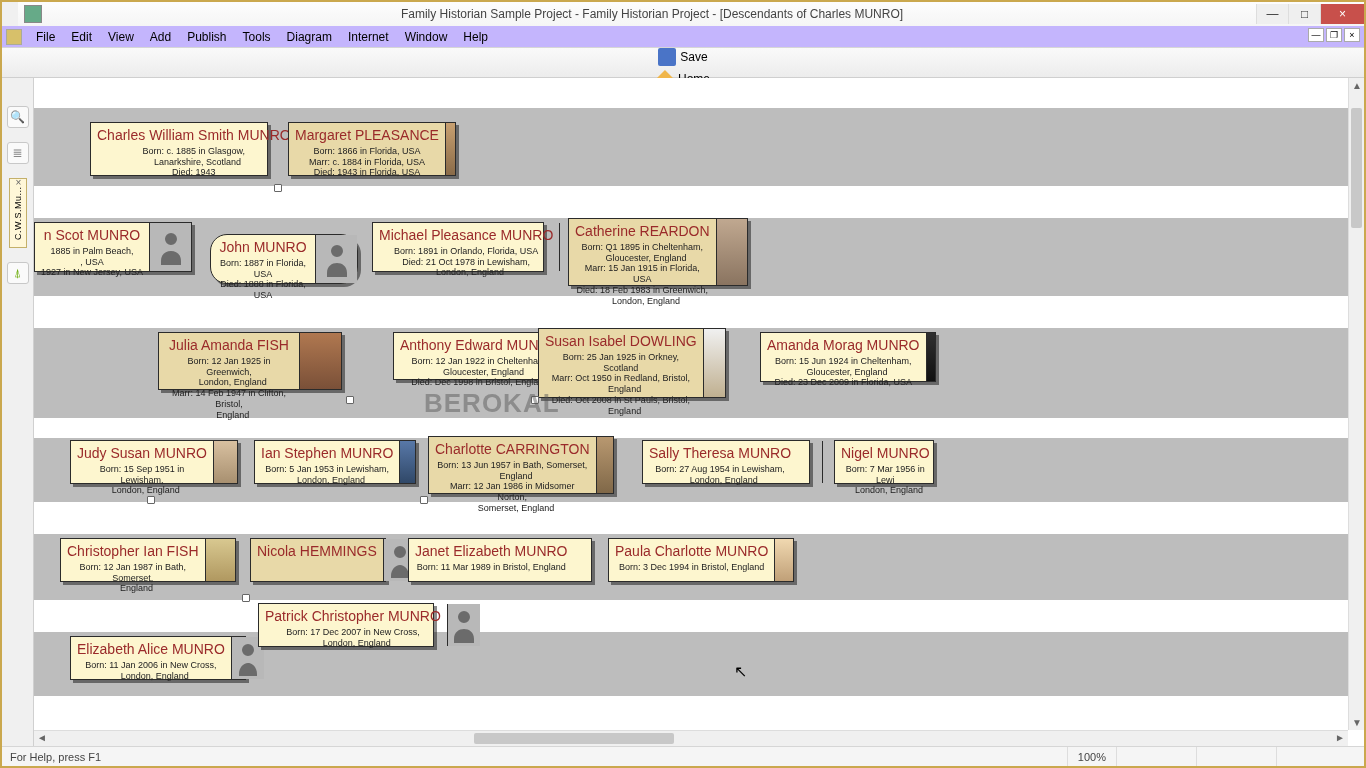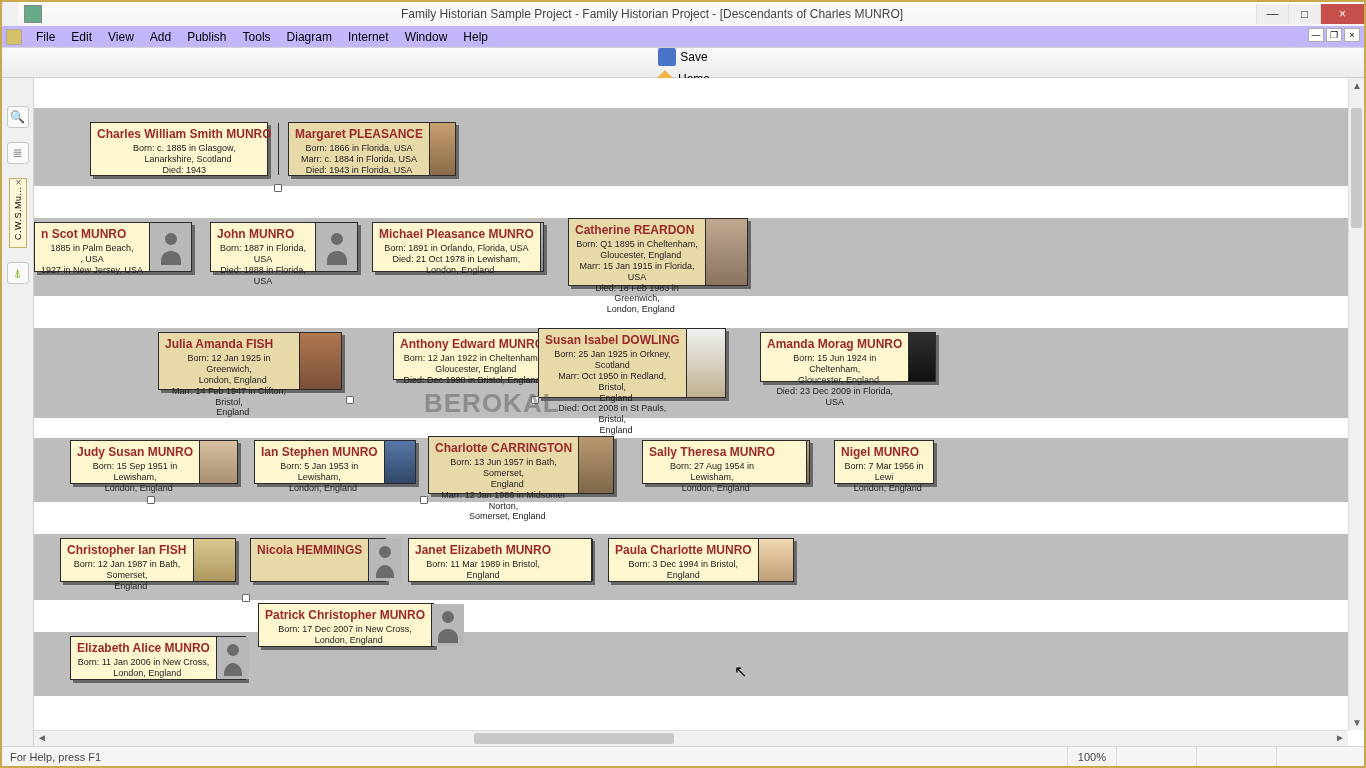--- a/index.html
+++ b/index.html
@@ -57,21 +57,21 @@
   .band.b1 { top: 30px; height: 78px; }
   .band.b2 { top: 140px; height: 78px; }
   .band.b3 { top: 250px; height: 90px; }
   .band.b4 { top: 360px; height: 64px; }
   .band.b5 { top: 456px; height: 66px; }
   .band.b6 { top: 554px; height: 64px; }
   
   .person { position: absolute; display: flex; background: #fdf6cf; border: 1px solid #2b2b2b; font-size: 9px; line-height: 1.2; color: #222; box-shadow: 3px 3px 0 rgba(0,0,0,0.45); }
   .person .txt { padding: 4px 6px; flex:1; }
   .person.female { background: #e8d9a8; }
-  .person .name { color: #9a2a2a; font-size: 12px; margin-bottom: 2px; font-weight: 700; white-space: nowrap; overflow:hidden; text-overflow:ellipsis; }
+  .person .name { color: #9a2a2a; font-size: 14px; text-align: center; margin-bottom: 2px; font-weight: 400; white-space: nowrap; overflow:hidden; text-overflow:ellipsis; }
   .person .line { white-space: pre-wrap; text-align:center; }
   .photo { width: 42px; background: #888; display: flex; align-items: center; justify-content: center; border-left: 1px solid #2b2b2b; }
   .photo.sil { background: #b8b8b8; }
   .photo svg { width: 32px; height: 40px; }
   .sil-f { fill: #6b6b6b; }
   .photo.p1 { background: linear-gradient(#a87b4b,#6b4a2b); }
   .photo.p2 { background: linear-gradient(#c8a070,#8a6b48); }
   .photo.p3 { background: linear-gradient(#b8b8c0,#888890); }
   .photo.p4 { background: linear-gradient(#c0a890,#8a7460); }
   .photo.p5 { background: linear-gradient(#b07850,#7a5038); }
@@ -224,21 +224,21 @@
               <div class="line">1885 in Palm Beach,
 , USA
 1927 in New Jersey, USA</div>
             </div>
           <div class="photo sil">
               <svg viewBox="0 0 32 40">
                 <path class="sil-f" d="M16 6a6 6 0 1 1 0 12 6 6 0 0 1 0-12zm-10 28c0-7 5-10 10-10s10 3 10 10v4H6z"></path>
               </svg>
             </div>
         </div>
-        <div class="person" style="left:176px; top:144px; width:148px; height:50px;">
+        <div class="person" style="left:176px; top:156px; width:148px; height:50px;border-radius:17px;">
           <div class="txt">
               <div class="name">John MUNRO</div>
               <div class="line">Born: 1887 in Florida, USA
 Died: 1888 in Florida, USA</div>
             </div>
           <div class="photo sil">
               <svg viewBox="0 0 32 40">
                 <path class="sil-f" d="M16 6a6 6 0 1 1 0 12 6 6 0 0 1 0-12zm-10 28c0-7 5-10 10-10s10 3 10 10v4H6z"></path>
               </svg>
             </div>

